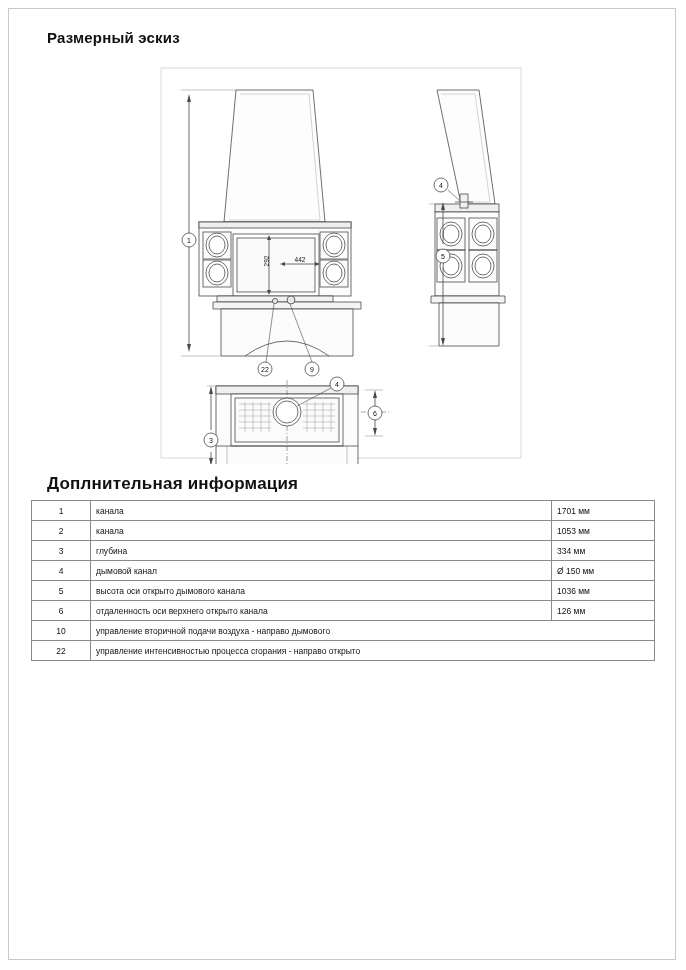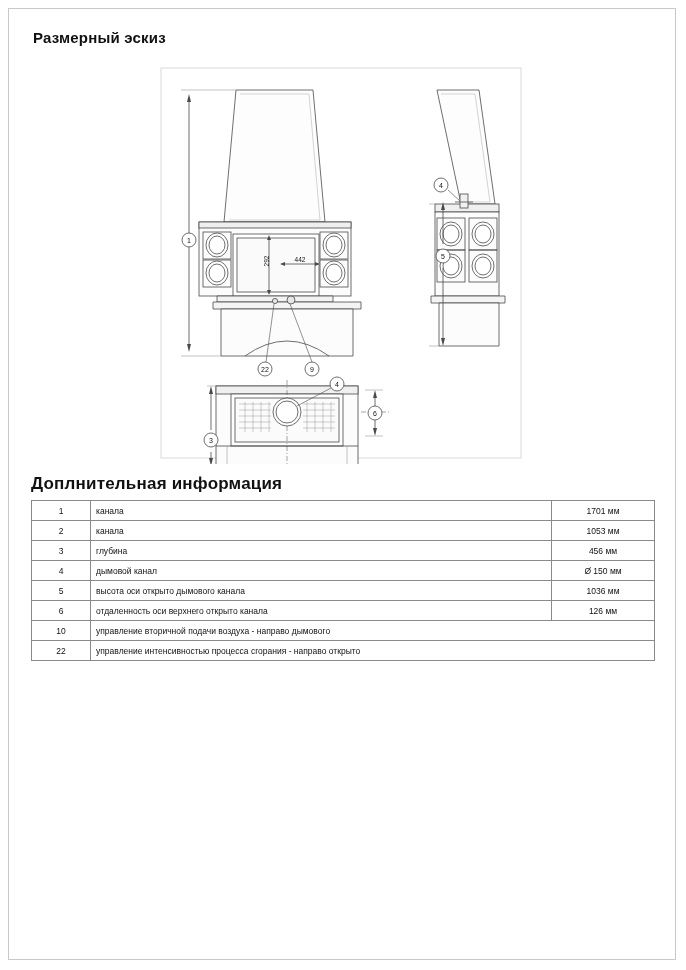--- a/index.html
+++ b/index.html
@@ -26,27 +26,27 @@
   }
   .inner {
     position: absolute;
     left: 22px;
     top: 20px;
     width: 624px;
   }
   h1.section-title {
     font-size: 15px;
     font-weight: bold;
-    margin: 0 0 8px 2px;
+    margin: 0 0 8px 16px;
     letter-spacing: 0.2px;
   }
   h1.section-title2 {
     font-size: 17px;
     font-weight: bold;
-    margin: 0 0 6px 0;
+    margin: 0 0 6px 16px;
     letter-spacing: 0.2px;
   }
   .drawing-wrap {
     position: relative;
     width: 624px;
     height: 410px;
   }
   .drawing-wrap svg {
     display: block;
   }
@@ -64,21 +64,21 @@
   }
   .spec-table td.c-num {
     width: 48px;
     text-align: center;
   }
   .spec-table td.c-name {
     text-align: left;
   }
   .spec-table td.c-val {
     width: 92px;
-    text-align: center;
+    text-align: left;
   }
   .tbl-gap { height: 10px; }
 </style>
 </head>
 <body>
 
 <div class="page">
   <div class="inner">
 
     <h1 class="section-title">Размерный эскиз</h1>
@@ -258,21 +258,21 @@
           <td class="c-val">1701 мм</td>
         </tr>
         <tr>
           <td class="c-num">2</td>
           <td class="c-name">канала</td>
           <td class="c-val">1053 мм</td>
         </tr>
         <tr>
           <td class="c-num">3</td>
           <td class="c-name">глубина</td>
-          <td class="c-val">456 мм</td>
+          <td class="c-val">334 мм</td>
         </tr>
         <tr>
           <td class="c-num">4</td>
           <td class="c-name">дымовой канал</td>
           <td class="c-val">Ø 150 мм</td>
         </tr>
         <tr>
           <td class="c-num">5</td>
           <td class="c-name">высота оси открыто дымового канала</td>
           <td class="c-val">1036 мм</td>

